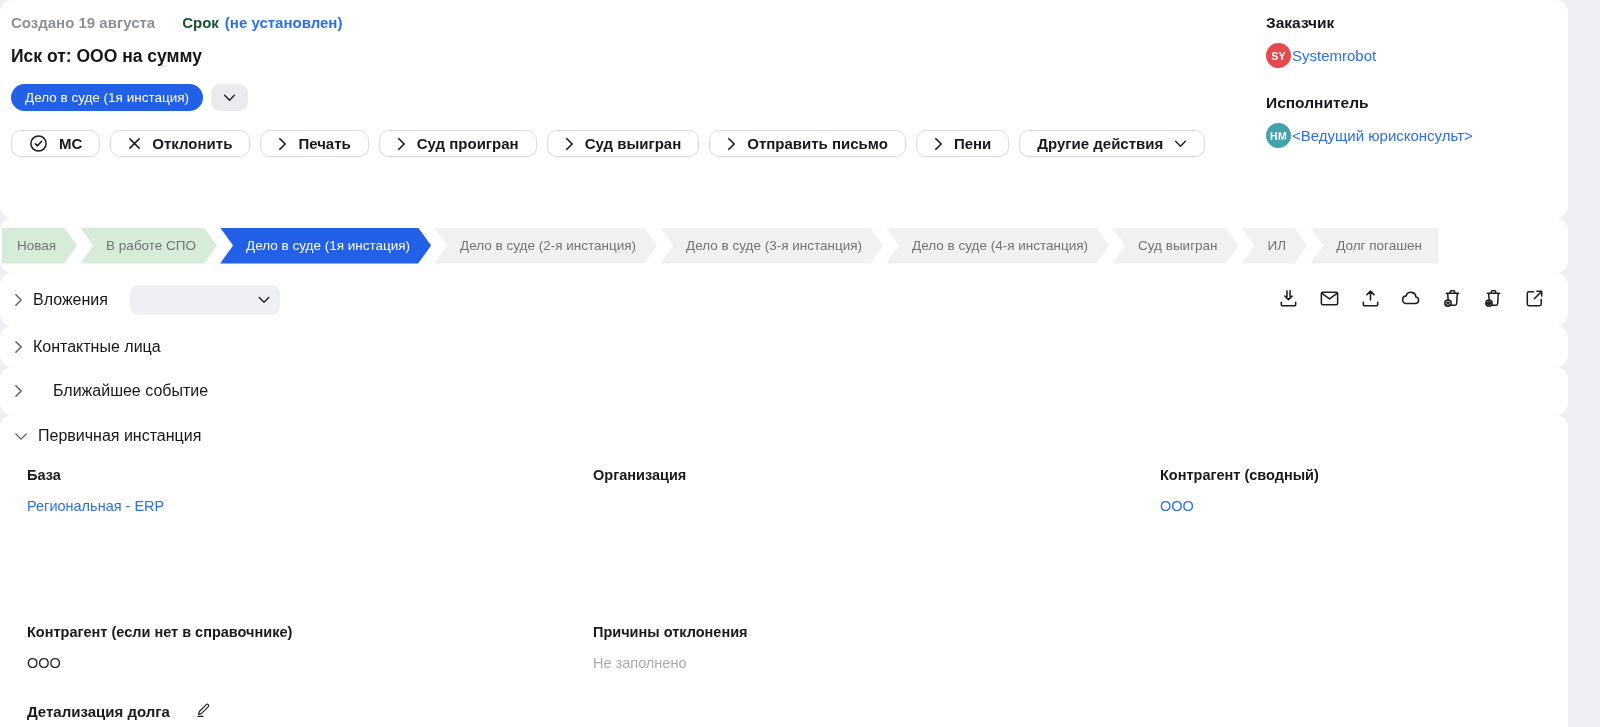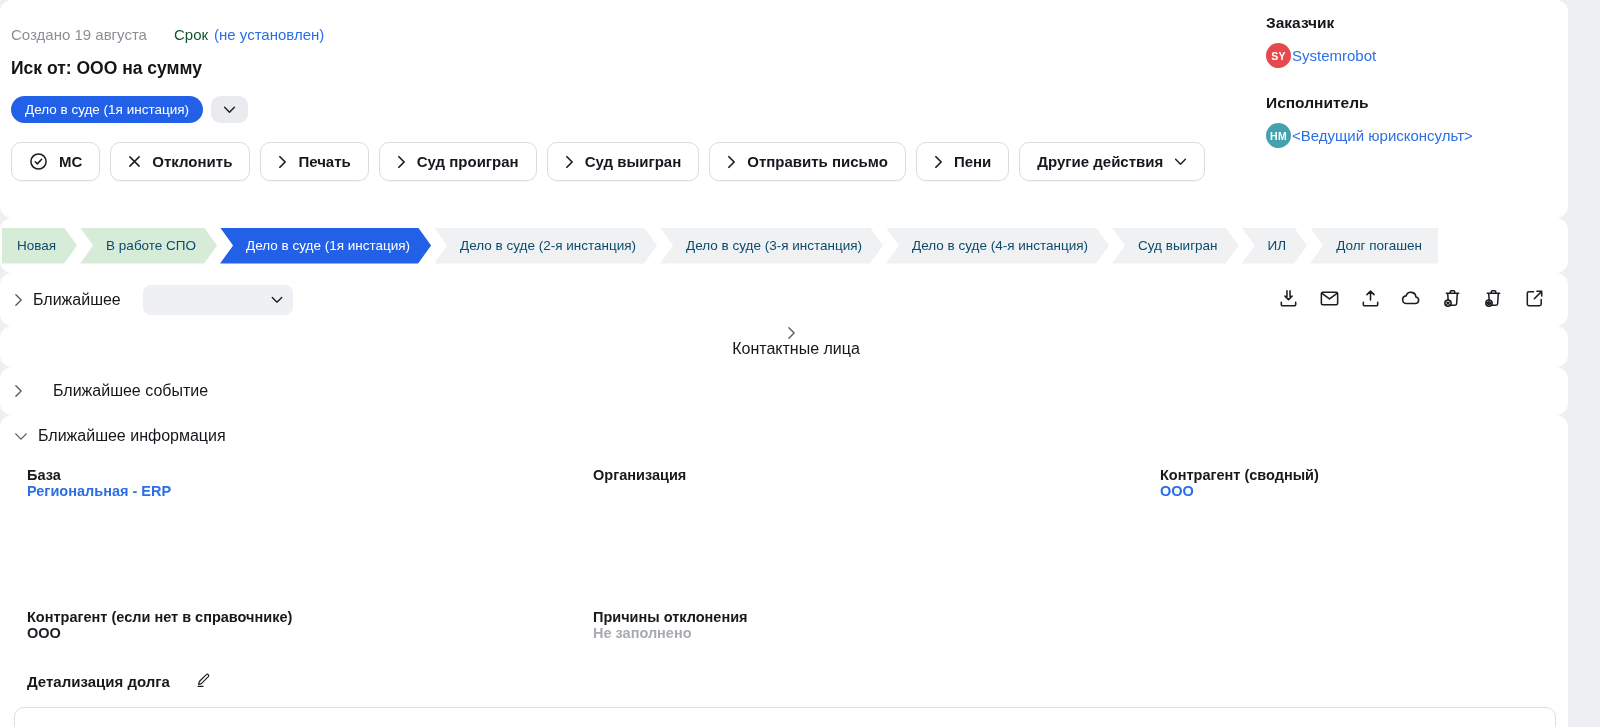--- a/index.html
+++ b/index.html
@@ -4,70 +4,70 @@
 <style>
   * { margin:0; padding:0; box-sizing:border-box; }
   html,body { width:1600px; height:727px; }
   body { font-family:"Liberation Sans", sans-serif; background:#edeff2; color:#1a1d22; overflow:hidden; }
   .page { position:relative; width:1600px; height:727px; display:flex; flex-direction:column; }
   .card { background:#fff; border-radius:12px; width:1568px; flex-shrink:0; }
 
   
   .card-header { height:218px; display:flex; }
   .header-main { flex:1; padding-left:11px; }
-  .meta-row { padding-top:26px; font-size:15px; color:#8b9097; display:flex; align-items:flex-end; }
+  .meta-row { padding-top:14px; font-size:15px; color:#8b9097; display:flex; align-items:flex-end;font-weight:bold; }
   .deadline-label { color:#14532d; margin-left:27px; margin-right:6px; }
   a.link { color:#2b6fe6; text-decoration:none; cursor:pointer; }
   .case-title { margin-top:15px; font-size:17.5px; font-weight:700; color:#121417; }
   .badge-row { margin-top:17px; display:flex; align-items:center; gap:8px; }
   .status-badge { background:#2360e8; color:#fff; font-size:13.5px; height:27px; display:inline-flex; align-items:center; padding:0 14px; border-radius:14px; }
   .caret-btn { background:#e9ebef; border:none; width:37px; height:27px; border-radius:9px; display:inline-flex; align-items:center; justify-content:center; cursor:pointer; color:#3a3f46; }
   .actions-row { margin-top:19px; display:flex; gap:10px; }
-  .action-btn { background:#fff; border:1px solid #d9dde3; border-radius:10px; height:39px; display:inline-flex; align-items:center; gap:11px; padding:0 17px; font-family:inherit; font-size:15px; font-weight:600; color:#15181d; cursor:pointer; box-shadow:0 1px 1px rgba(20,24,31,.03); white-space:nowrap; }
+  .action-btn { background:#fff; border:1px solid #d9dde3; border-radius:10px; height:27px; display:inline-flex; align-items:center; gap:11px; padding:0 17px; font-family:inherit; font-size:15px; font-weight:600; color:#15181d; cursor:pointer; box-shadow:0 1px 1px rgba(20,24,31,.03); white-space:nowrap; }
   .action-btn svg { flex-shrink:0; }
   .icon-stroke { fill:none; stroke:#1a1d22; stroke-width:1.6; stroke-linecap:round; stroke-linejoin:round; }
   .icon-stroke.thick { stroke-width:2; }
 
   .header-side { width:302px; padding-top:14px; }
   .side-label { font-size:15.5px; font-weight:700; color:#14171b; }
   .side-label + .person-row { margin-top:11px; }
   .person-row { display:flex; align-items:center; gap:1px; margin-bottom:26px; }
   .avatar { width:25px; height:25px; border-radius:50%; color:#fff; font-size:10.5px; font-weight:700; display:flex; align-items:center; justify-content:center; letter-spacing:.3px; }
   .avatar-red { background:#e5484d; }
   .avatar-teal { background:#43a2ae; }
   .person-row a { font-size:15px; }
 
   
   .gap10 { height:10px; } .gap13 { height:13px; } .gap14 { height:14px; }
   .card-pipeline { height:55px; display:flex; align-items:center; padding:0 2px; }
-  .stage { height:36px; display:inline-flex; align-items:center; font-size:13.5px; color:#0c4a6e; margin-right:3px; padding:0 21px 0 26px; cursor:pointer; white-space:nowrap; }
+  .stage { height:36px; display:inline-flex; align-items:center; font-size:13.5px; color:#737373; margin-right:3px; padding:0 21px 0 26px; cursor:pointer; white-space:nowrap; }
   .stage-first { clip-path:polygon(0 0, calc(100% - 13px) 0, 100% 50%, calc(100% - 13px) 100%, 0 100%); padding-left:15px; }
   .stage-mid { clip-path:polygon(0 0, calc(100% - 13px) 0, 100% 50%, calc(100% - 13px) 100%, 0 100%, 13px 50%); }
   .stage-last { clip-path:polygon(0 0, 100% 0, 100% 100%, 0 100%, 13px 50%); padding-right:16px; }
   .stage-green { background:#d7ecd8; }
   .stage-active { background:#2360e8; color:#fff; }
   .stage-gray { background:#f0f1f3; }
 
   
   .section-row { display:flex; align-items:center; padding-left:14px; cursor:pointer; }
   .card-attachments { height:53px; }
-  .card-contacts { height:41px;flex-direction:column; }
+  .card-contacts { height:41px; }
   .card-nextevent { height:48px;gap:20px; }
   .section-title { font-size:16px; font-weight:500; color:#14171b; margin-left:10px; }
   .sec-chev { color:#565c64; display:inline-flex; }
   .attach-select { margin-left:22px; width:150px; height:30px; background:#eef0f3; border:none; border-radius:8px; display:inline-flex; align-items:center; justify-content:space-between; padding:0 10px; cursor:pointer; color:#2c3036; }
   .attach-icons { margin-left:auto; display:flex; align-items:center; gap:17px; padding-right:22px; }
   .icon-btn { background:none; border:none; padding:0; width:24px; height:24px; display:inline-flex; align-items:center; justify-content:center; cursor:pointer; }
 
   
   .card-primary { flex:1; padding:12px 12px 0 14px; }
   .primary-header { display:flex; align-items:center; cursor:pointer; }
   .fields-grid { margin-top:22px; padding-left:13px; display:grid; grid-template-columns:528px 529px 1fr;gap:38px; }
   .field-label { font-size:14.5px; font-weight:600; color:#17191d; }
-  .field-value { font-size:14.5px; color:#1c1f24;font-weight:bold; }
+  .field-value { margin-top:15px; font-size:14.5px; color:#1c1f24; }
   .field-value.empty { color:#a7abb2; }
   .row-gap { height:34px; grid-column:1 / -1; }
   .debt-row { margin-top:30px; padding-left:13px; display:flex; align-items:center; gap:24px; }
   .debt-box { margin-top:16px; height:60px; border:1px solid #dcdfe4; border-radius:10px; background:#fff; }
 </style>
 </head>
 <body>
 
 <div class="page">
 
@@ -186,21 +186,21 @@
   </div>
 
   <div class="gap10"></div>
 
   <div class="card card-attachments section-row">
     <span class="sec-chev">
       <svg width="9" height="14" viewBox="0 0 10 16" class="icon-stroke" style="stroke:#565c64">
           <path d="M2 2l6 6-6 6"></path>
         </svg>
     </span>
-    <span class="section-title">Ближайшее</span>
+    <span class="section-title">Вложения</span>
     <button class="attach-select">
       <span></span>
       <span style="display:inline-flex">
         <svg width="12" height="8" viewBox="0 0 14 9" class="icon-stroke">
             <path d="M1.5 1.5L7 7l5.5-5.5"></path>
           </svg>
       </span>
     </button>
     <div class="attach-icons">
       <button class="icon-btn">
@@ -285,21 +285,21 @@
 
   <div class="gap13"></div>
 
   <div class="card card-primary">
     <div class="primary-header">
       <span class="sec-chev">
         <svg width="14" height="9" viewBox="0 0 16 10" class="icon-stroke" style="stroke:#565c64">
             <path d="M2 2l6 6 6-6"></path>
           </svg>
       </span>
-      <span class="section-title">Ближайшее информация</span>
+      <span class="section-title">Первичная инстанция</span>
     </div>
 
     <div class="fields-grid">
       <div>
         <div class="field-label">База</div>
         <div class="field-value"><a class="link">Региональная - ERP</a></div>
       </div>
       <div>
         <div class="field-label">Организация</div>
         <div class="field-value"></div>

